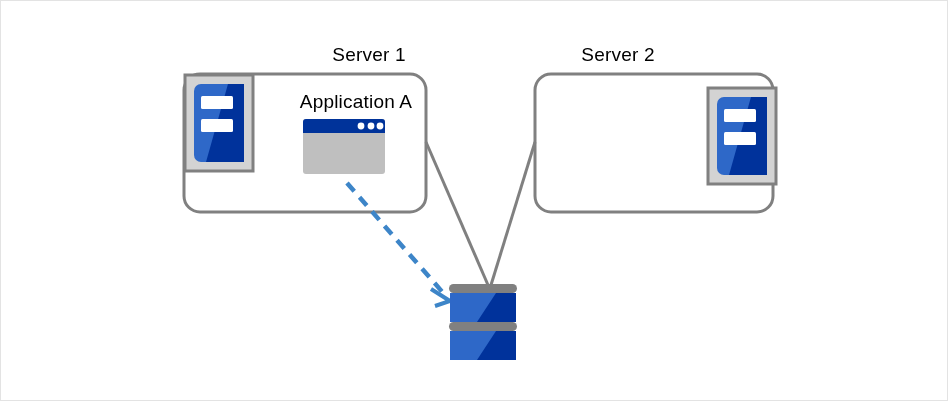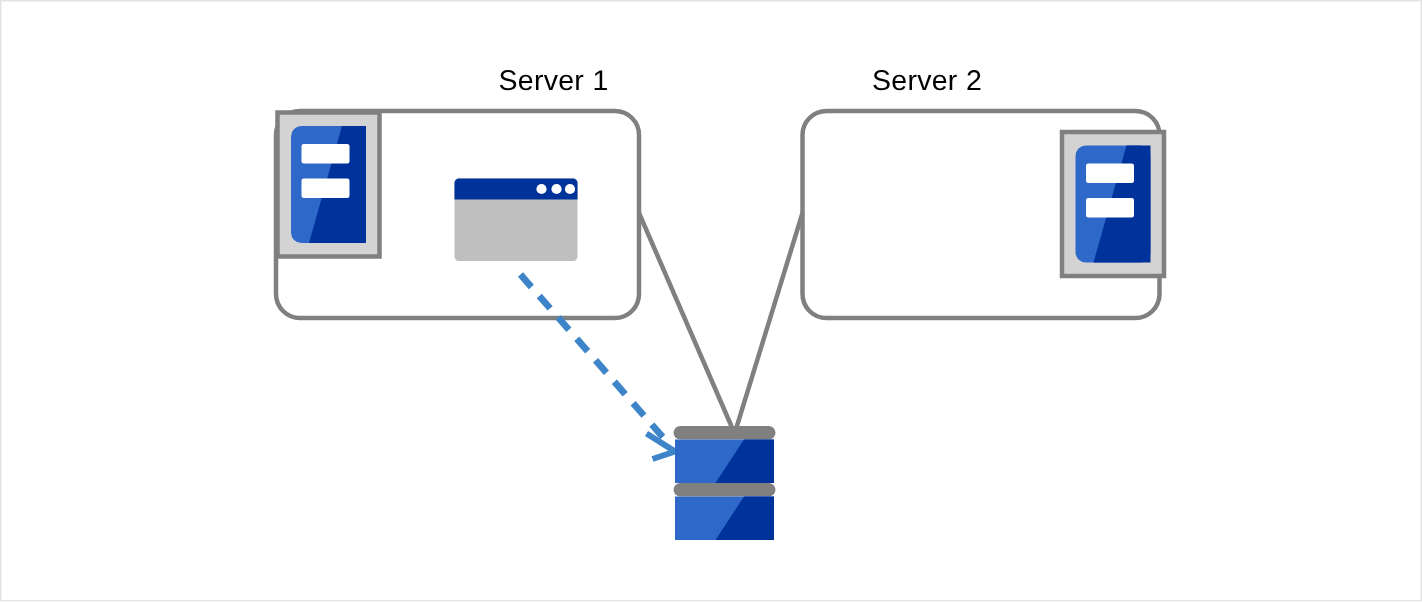--- a/index.html
+++ b/index.html
@@ -94,15 +94,16 @@
       <rect x="449" y="330" width="66" height="29" fill="#2e68c8"></rect>
       <path d="M 495 330 L 515 330 L 515 359 L 476 359 Z" fill="#00329b"></path>
     </g>
 
   </svg>
 
   <div class="node-label" id="label-server-1">Server 1</div>
 
   <div class="node-label" id="label-server-2">Server 2</div>
 
+  <div class="node-label" id="label-application-a">Application A</div>
 
 
 </div>
 
 </body></html>

